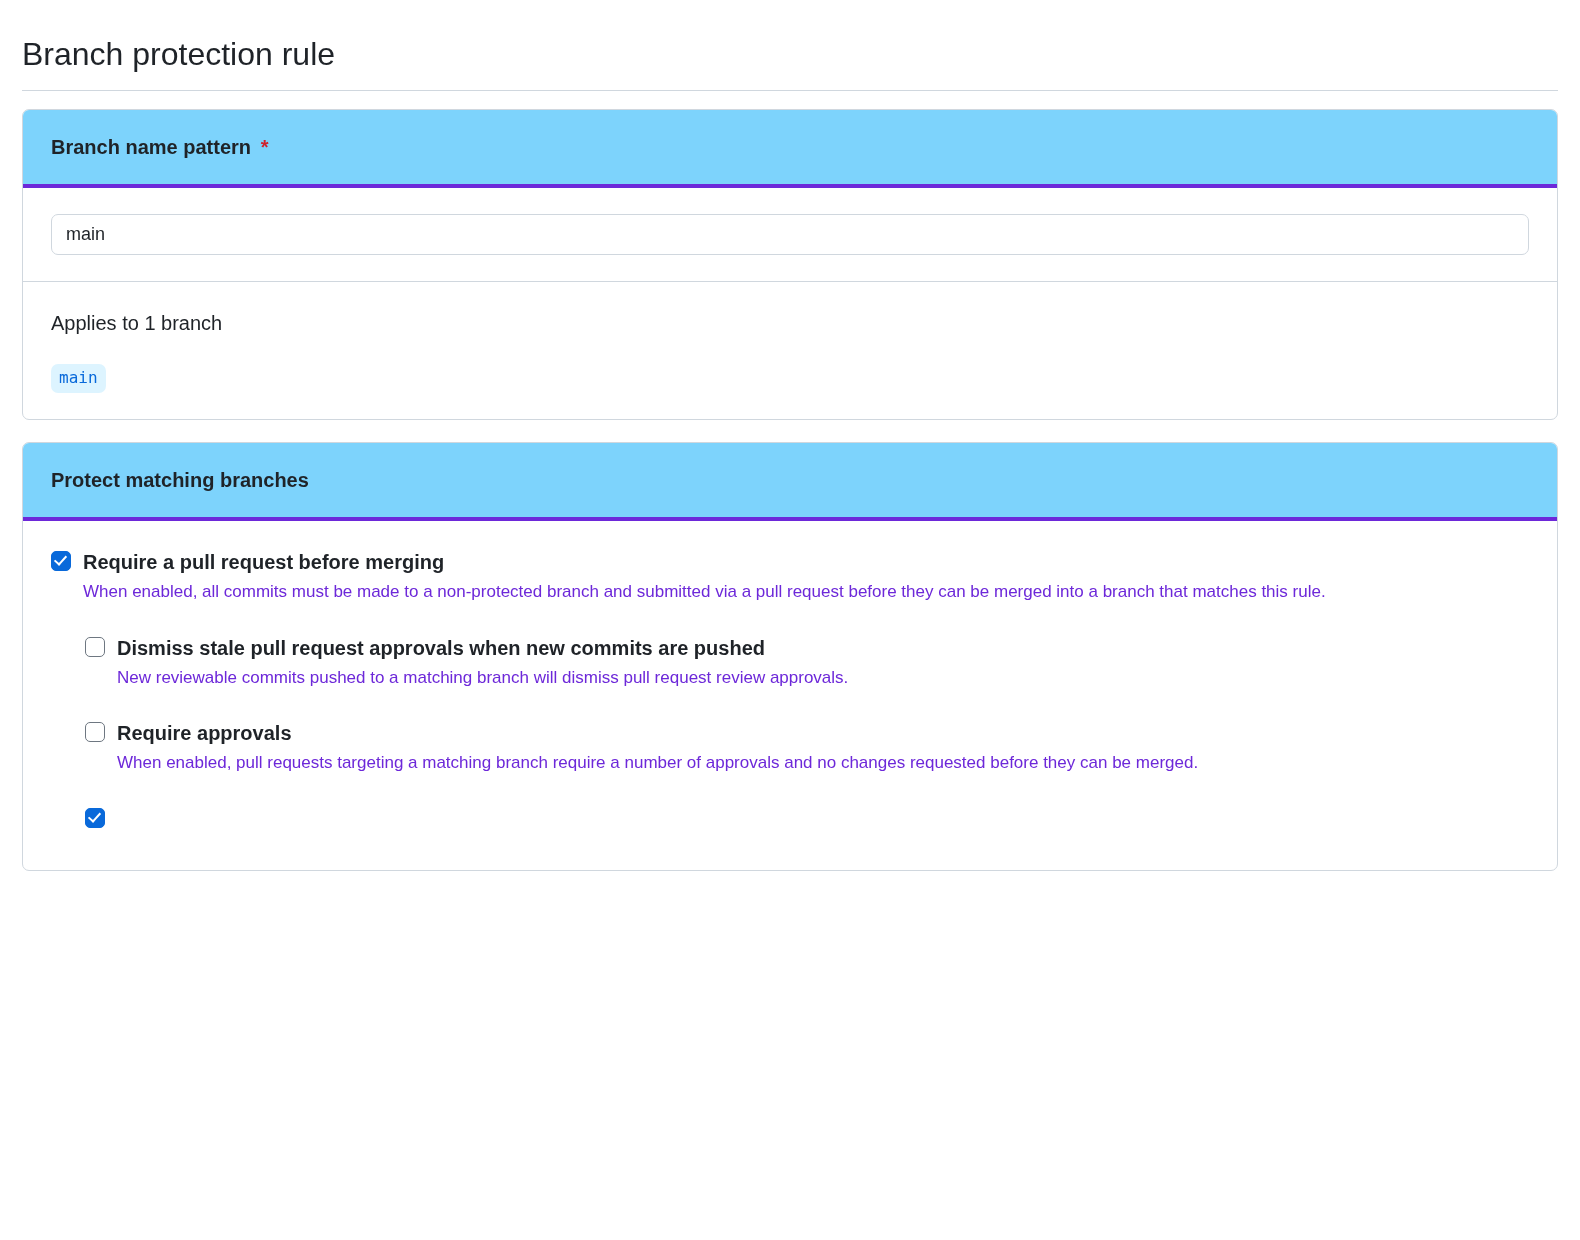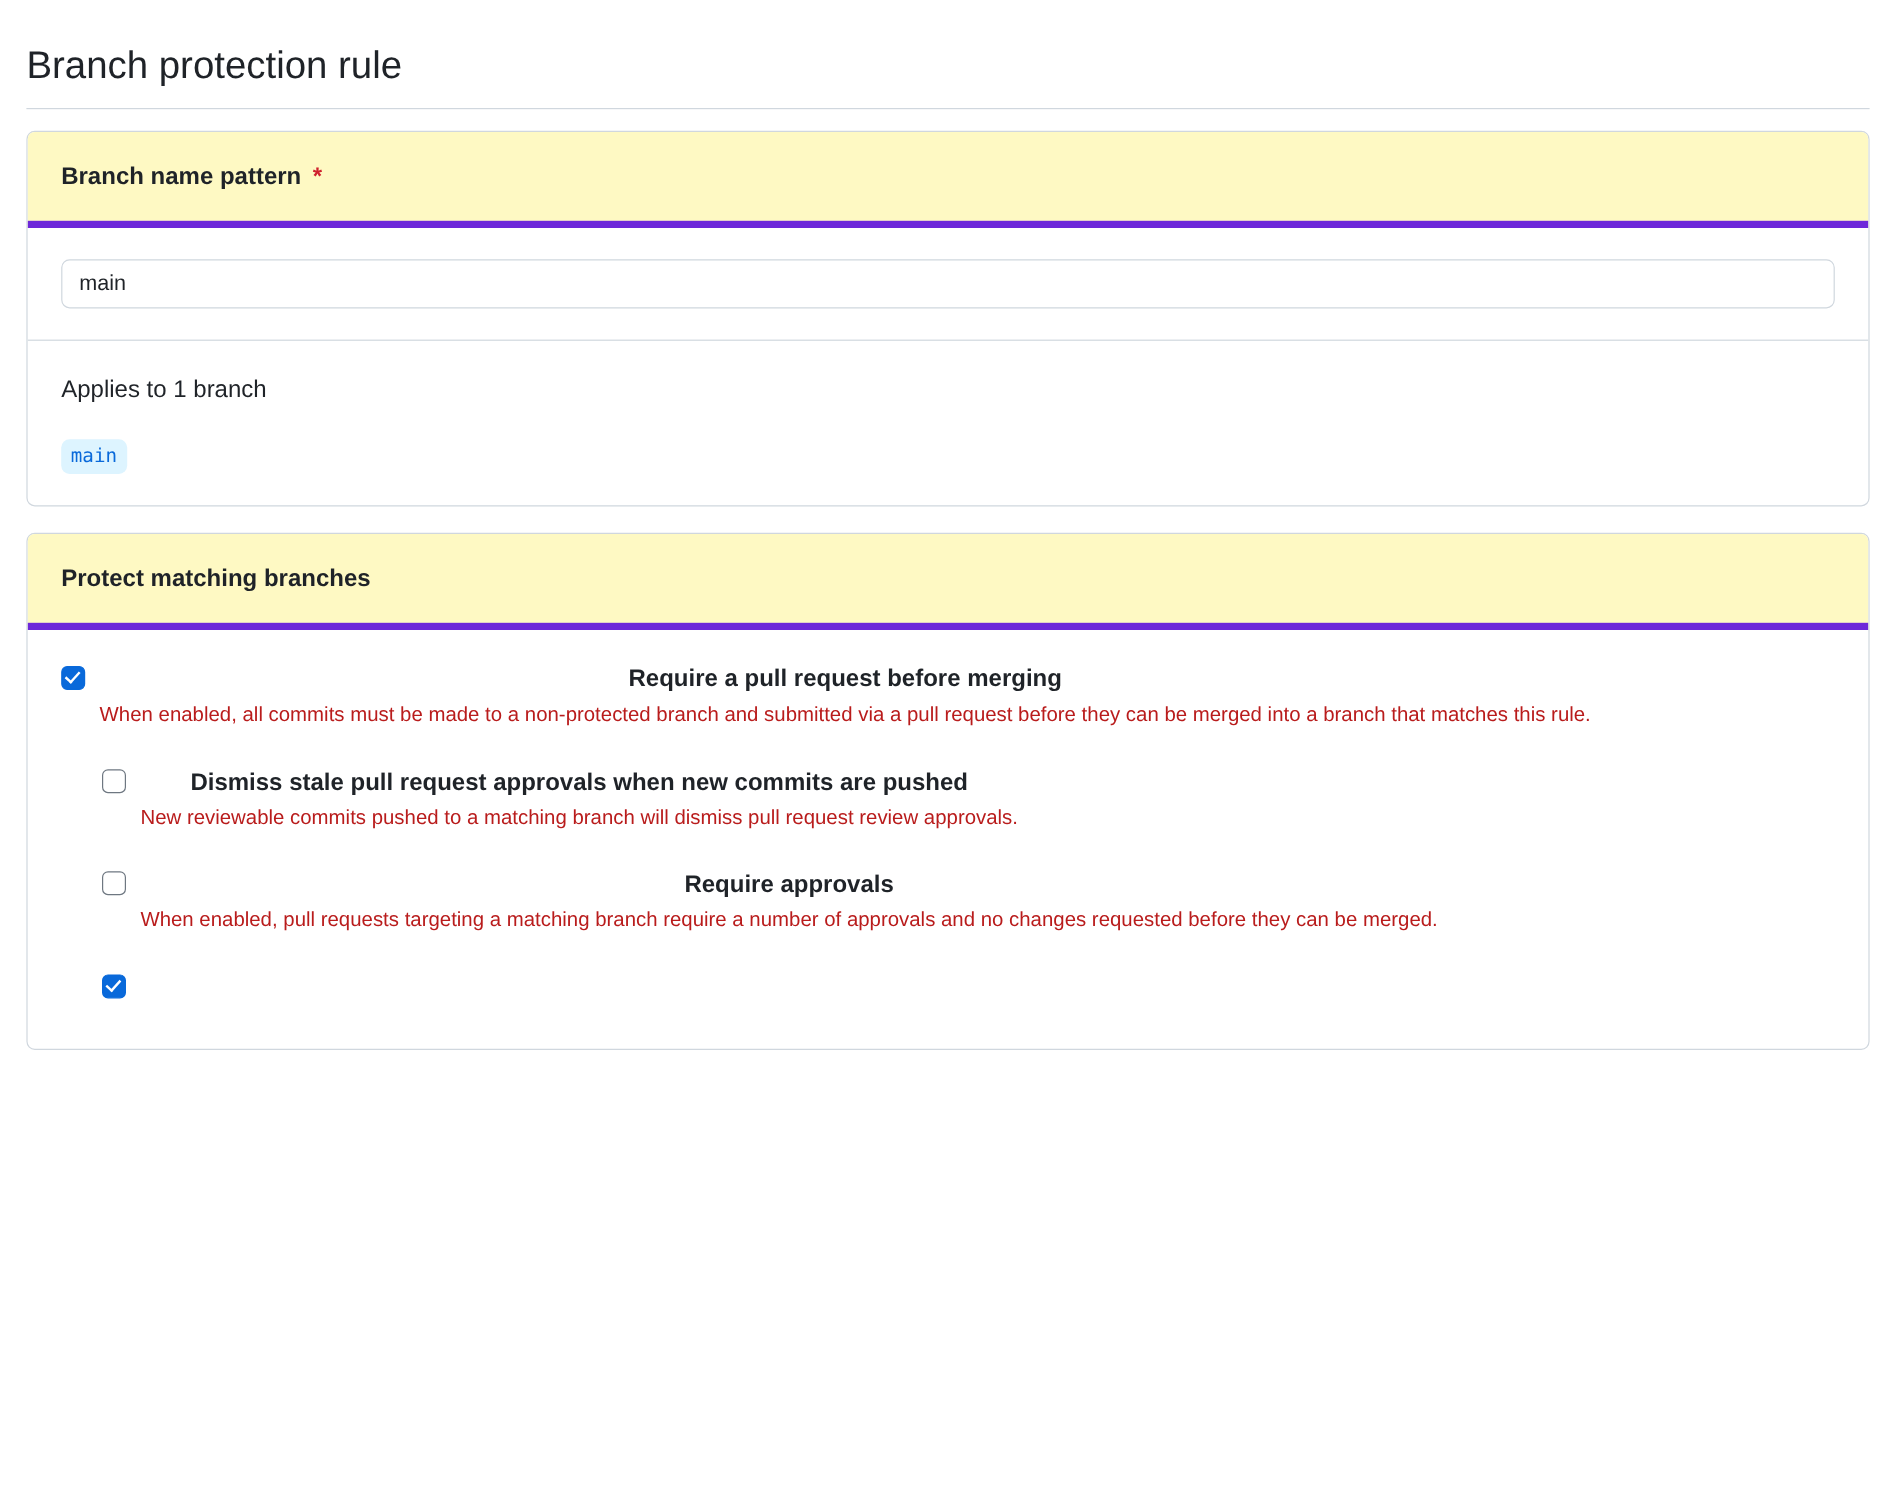--- a/index.html
+++ b/index.html
@@ -20,22 +20,22 @@
     border-bottom: 1px solid #d0d7de;
   }
   .panel {
     border: 1px solid #d0d7de;
     border-radius: 7px;
     margin-bottom: 22px;
     overflow: hidden;
     background: #ffffff;
   }
   .panel-header {
-    background: #fef9c3;
-    border-bottom: 6px solid #6d28d9;
+    background: #7dd3fc;
+    border-bottom: 4px solid #6d28d9;
     padding: 22px 28px;
     font-size: 20px;
     font-weight: 600;
   }
   .req-star { color: #cf222e; margin-left: 4px; }
   .panel-body {
     padding: 26px 28px;
     border-bottom: 1px solid #d0d7de;
   }
   .panel-body:last-child { border-bottom: none; }
@@ -97,24 +97,23 @@
     width: 5px;
     height: 10px;
     border: solid #ffffff;
     border-width: 0 2.5px 2.5px 0;
     transform: rotate(42deg);
   }
   .opt-label {
     font-size: 20px;
     font-weight: 600;
     display: block;
-    text-align: center;
   }
   .opt-desc {
-    color: #b91c1c;
+    color: #6d28d9;
     font-size: 17px;
     margin-top: 2px;
   }
   .options-body { padding: 22px 28px 28px 28px; }
 </style>
 </head>
 <body>
 
 <h1 class="page-title">Branch protection rule</h1>
 

